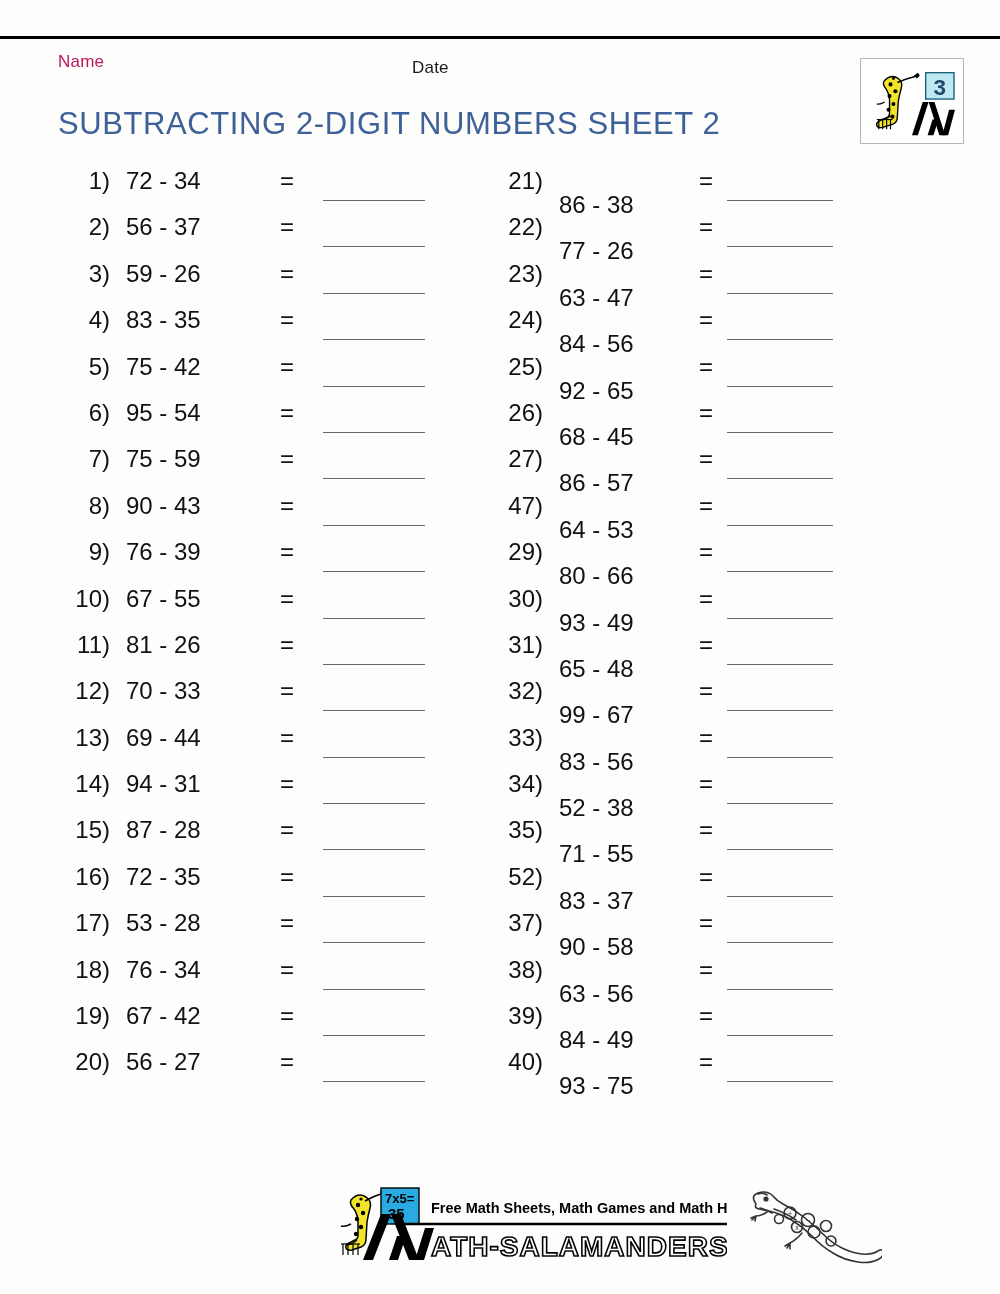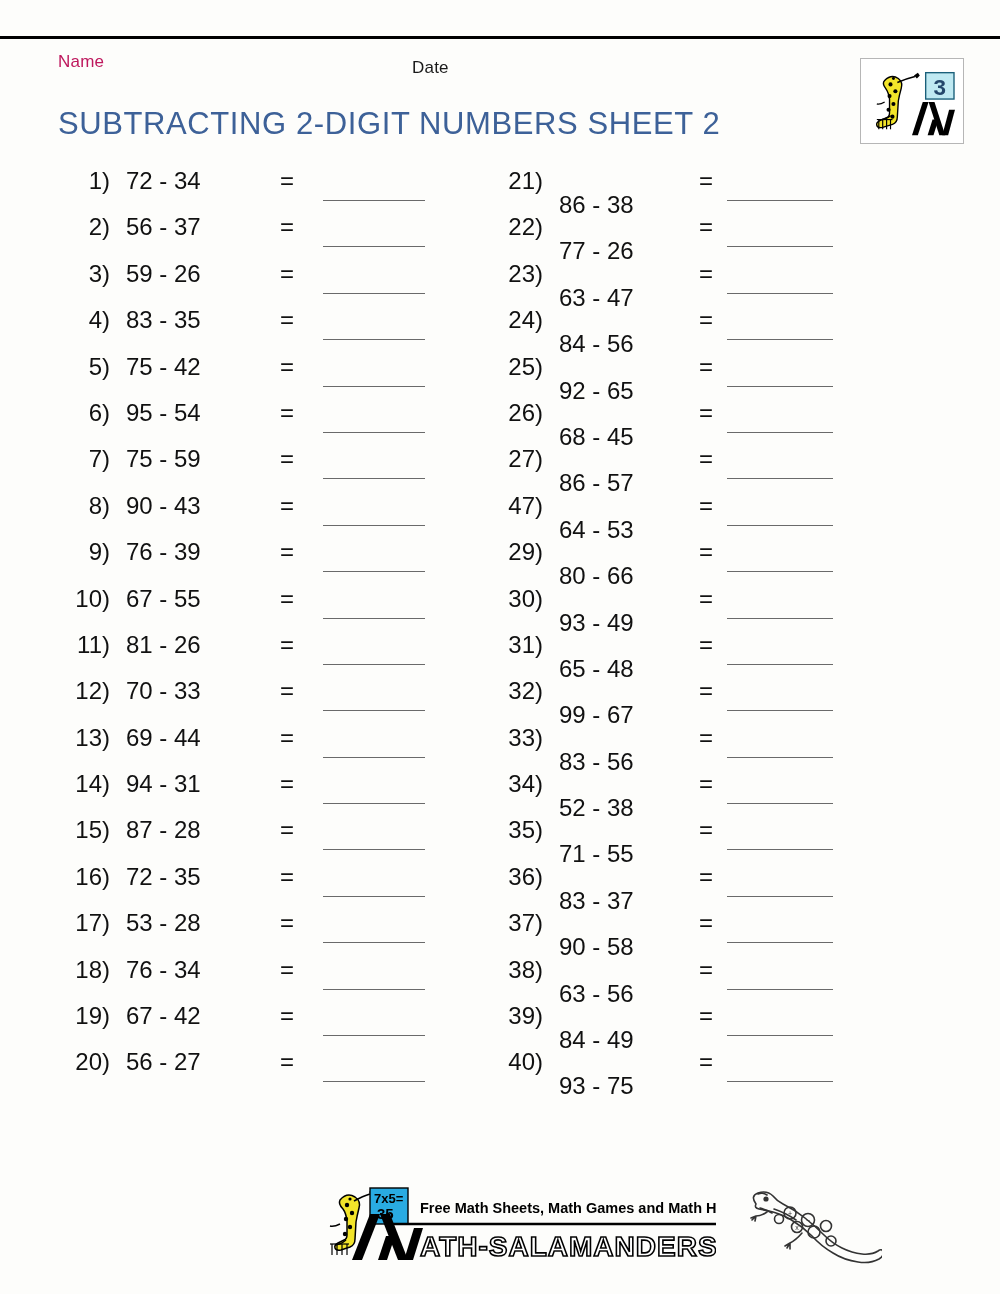--- a/index.html
+++ b/index.html
@@ -114,21 +114,21 @@
     border-bottom: 1.6px solid #6a6a6a;
   }
   .col-right .p-num  { width: 56px; }
   .col-right .p-expr { left: 72px; margin-top: 24px; }
   .col-right .p-eq   { left: 212px; }
   .col-right .p-blank{ left: 240px; width: 106px; }
 
   
   .footer-logo {
     position: absolute;
-    left: 324px;
+    left: 335px;
     top: 1180px;
     width: 392px;
     height: 84px;
   }
   .footer-logo svg { display:block; width:100%; height:100%; }
 
   .footer-sal {
     position: absolute;
     left: 736px;
     top: 1186px;
@@ -397,21 +397,21 @@
       <span class="p-eq">=</span>
       <span class="p-blank"></span>
     </div>
     <div class="prob-row">
       <span class="p-num">35)</span>
       <span class="p-expr">71 - 55</span>
       <span class="p-eq">=</span>
       <span class="p-blank"></span>
     </div>
     <div class="prob-row">
-      <span class="p-num">36)</span>
+      <span class="p-num">52)</span>
       <span class="p-expr">83 - 37</span>
       <span class="p-eq">=</span>
       <span class="p-blank"></span>
     </div>
     <div class="prob-row">
       <span class="p-num">37)</span>
       <span class="p-expr">90 - 58</span>
       <span class="p-eq">=</span>
       <span class="p-blank"></span>
     </div>

